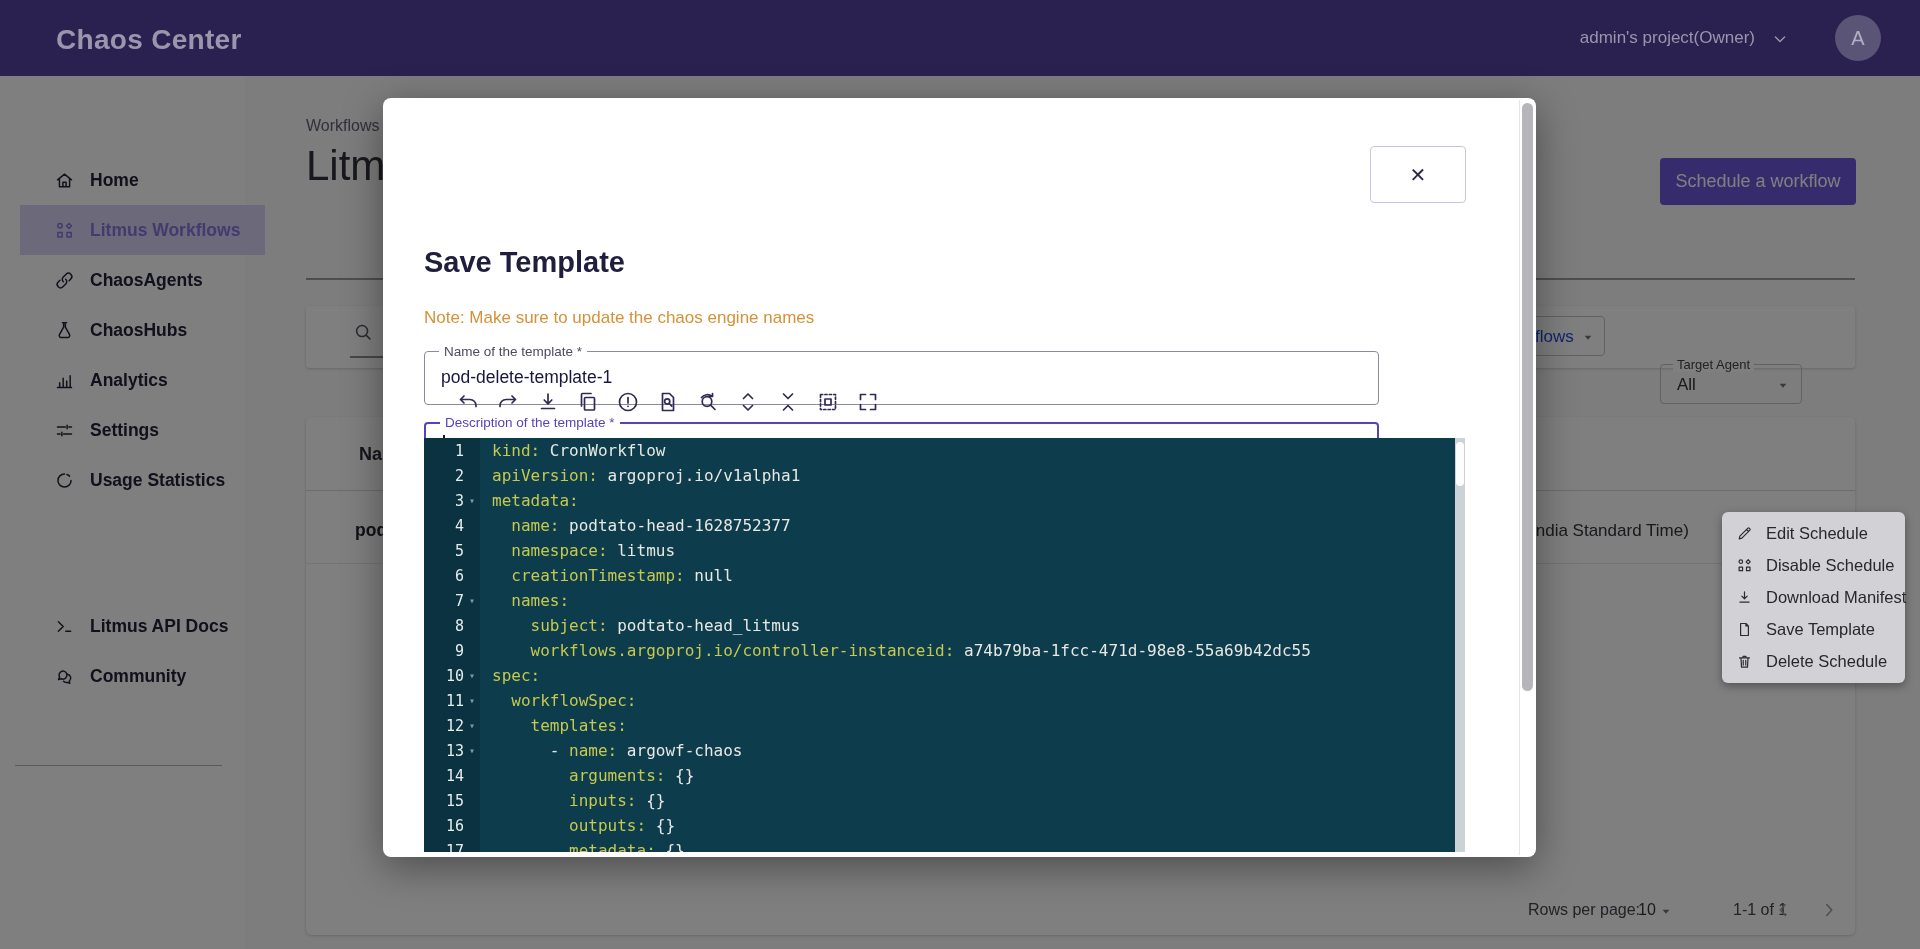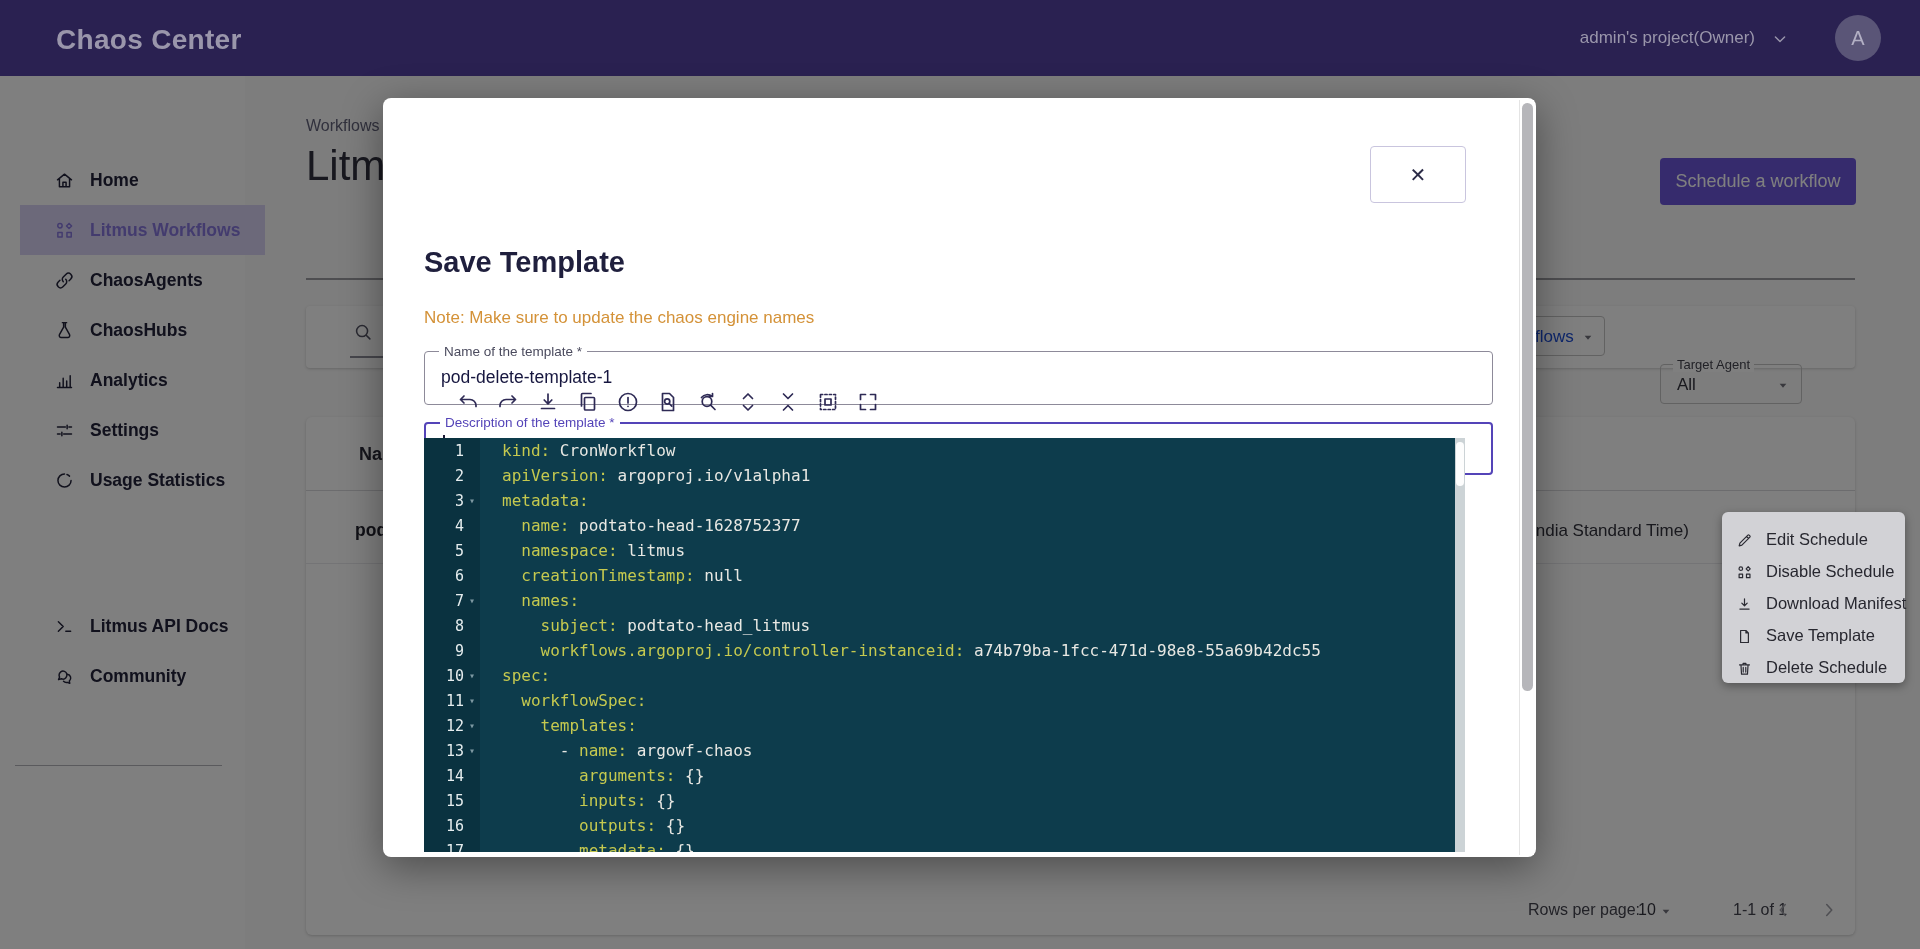--- a/index.html
+++ b/index.html
@@ -58,50 +58,50 @@
   .pag-value{position:absolute;left:1332px;top:4px;color:#33333d;}
   .pag-caret{position:absolute;left:1352px;top:6px;width:16px;height:16px;color:#70707a;}
   .pag-range{position:absolute;left:1396px;top:4px;margin-left:31px;}
   .pag-prev{position:absolute;left:1466px;top:2px;width:22px;height:22px;color:#9e9ea6;}
   .pag-next{position:absolute;left:1512px;top:2px;width:22px;height:22px;color:#9e9ea6;}
 
   
   .backdrop{position:absolute;left:0;top:76px;right:0;bottom:0;background:rgba(0,0,0,0.5);z-index:10;}
   .ctx-menu{position:absolute;left:1722px;top:512px;width:183px;height:171px;background:#d2d2d6;border-radius:6px;
             box-shadow:0 3px 10px rgba(0,0,0,.35);z-index:20;padding:5px 0;}
-  .ctx-item{height:32px;display:flex;align-items:flex-end;padding-left:14px;cursor:pointer;color:#27272f;}
+  .ctx-item{height:32px;display:flex;align-items:center;padding-left:14px;cursor:pointer;color:#27272f;}
   .ctx-item .icon{width:17px;height:17px;color:#2b2b33;margin-right:13px;flex:none;}
   .ctx-item .ctx-label{font-size:16.5px;white-space:nowrap;}
 
   .modal{position:absolute;left:383px;top:98px;width:1153px;height:759px;background:#fff;border-radius:8px;
          box-shadow:0 10px 40px rgba(0,0,0,.4);z-index:30;overflow:hidden;}
   .m-scroll{position:absolute;right:2px;top:2px;bottom:2px;width:15px;background:#fff;border-left:1px solid #e4e4e4;}
   .m-thumb{position:absolute;left:2px;top:3px;width:11px;height:588px;background:#b6b6ba;border-radius:6px;}
   .m-title{position:absolute;left:41px;top:148px;font-size:29px;font-weight:700;color:#1f1f3d;}
   .m-close{position:absolute;left:987px;top:48px;width:96px;height:57px;border:1.5px solid #c9c5de;border-radius:4px;
            background:#fff;color:#2b2b47;font-size:20px;cursor:pointer;display:flex;align-items:center;justify-content:center;font-family:inherit;}
   .m-note{position:absolute;left:41px;top:210px;font-size:17px;color:#d49238;}
-  .field{position:absolute;left:41px;width:1069px;border-radius:4px;background:#fff;}
+  .field{position:absolute;left:41px;width:955px;border-radius:4px;background:#fff;}
   .f-name{top:253px;height:54px;border:1px solid #8d8a99;}
   .f-desc{top:324px;height:53px;border:2px solid #5444B8;}
   .f-label{position:absolute;left:14px;top:-8px;background:#fff;padding:0 5px;font-size:13.5px;color:#4b4b5e;white-space:nowrap;}
   .f-desc .f-label{color:#5444B8;top:-9px;}
   .f-value{position:absolute;left:16px;top:15px;font-size:17.5px;color:#16163f;}
   .caret-bar{position:absolute;left:17px;top:11px;width:2px;height:29px;background:#1a1a35;}
   .ed-toolbar{position:absolute;left:73px;top:292px;display:flex;gap:16px;}
   .tb-btn{width:24px;height:24px;padding:0;border:none;background:transparent;color:#2e2a55;cursor:pointer;}
   .tb-btn .icon{display:block;width:24px;height:24px;}
 
   .editor{position:absolute;left:41px;top:340px;width:1041px;height:414px;background:#0d3c4c;overflow:hidden;
           font-family:"DejaVu Sans Mono",monospace;}
   .ed-gutter-bg{position:absolute;left:0;top:0;width:56px;height:100%;background:#0a3240;}
   .cl{position:relative;height:25px;display:flex;align-items:center;}
   .cl-num{width:40px;flex:none;text-align:right;font-size:15px;color:#e6edee;z-index:1;}
   .cl-fold{width:16px;flex:none;text-align:center;font-size:10px;color:#7e99a2;z-index:1;}
-  .cl-code{margin:16px;padding-left:6px;font-size:16px;white-space:pre;font-family:inherit;}
+  .cl-code{margin:6px;padding-left:6px;font-size:16px;white-space:pre;font-family:inherit;}
   .sp-key{color:#c5c94f;}
   .sp-val{color:#e8e8e3;}
   .ed-scroll{position:absolute;right:0;top:0;bottom:0;width:10px;background:#ccd3d6;}
   .ed-thumb{position:absolute;left:1px;top:4px;width:8px;height:44px;background:#fdfdfd;border-radius:5px;}
 
   .icon svg{width:100%;height:100%;display:block;fill:none;stroke:currentColor;stroke-width:1.7;
             stroke-linecap:round;stroke-linejoin:round;}
 </style>
 </head>
 <body>

